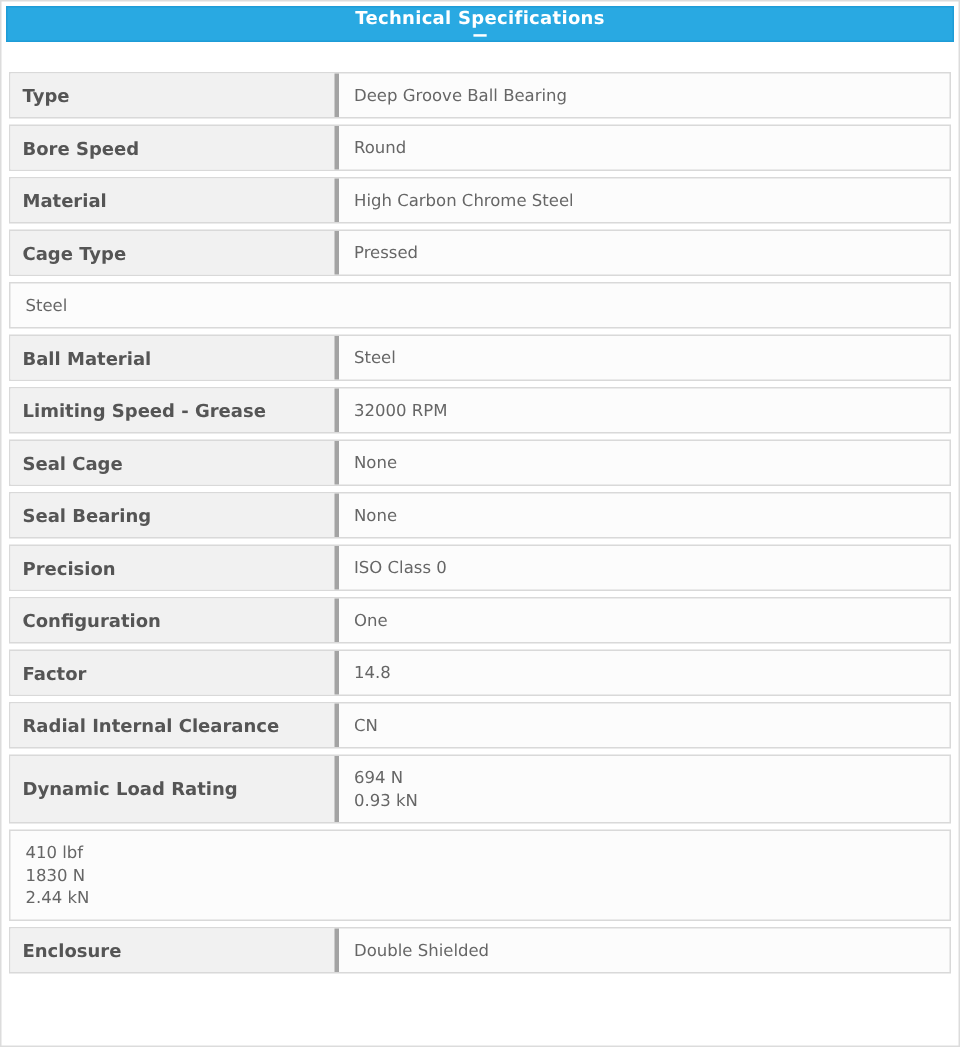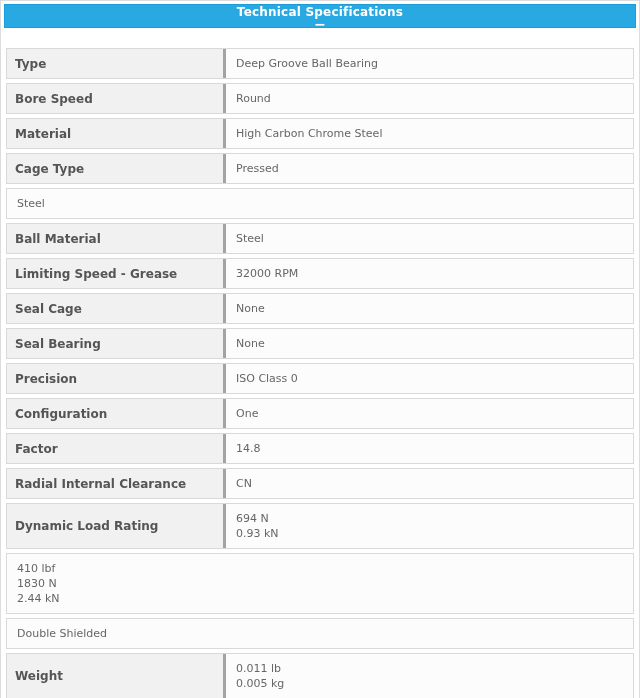--- a/index.html
+++ b/index.html
@@ -185,27 +185,21 @@
 
   <div class="spec-row">
     <div class="spec-value-cell">
           <div>410 lbf</div>
           <div>1830 N</div>
           <div>2.44 kN</div>
         </div>
   </div>
 
   <div class="spec-row">
+    <div class="spec-label-cell">Enclosure</div>
     <div class="spec-value-cell">
           <div>Double Shielded</div>
         </div>
   </div>
 
-  <div class="spec-row">
-    <div class="spec-label-cell">Weight</div>
-    <div class="spec-value-cell">
-          <div>0.011 lb</div>
-          <div>0.005 kg</div>
-        </div>
-  </div>
 
 </div>
 </div>
 
 </body></html>

